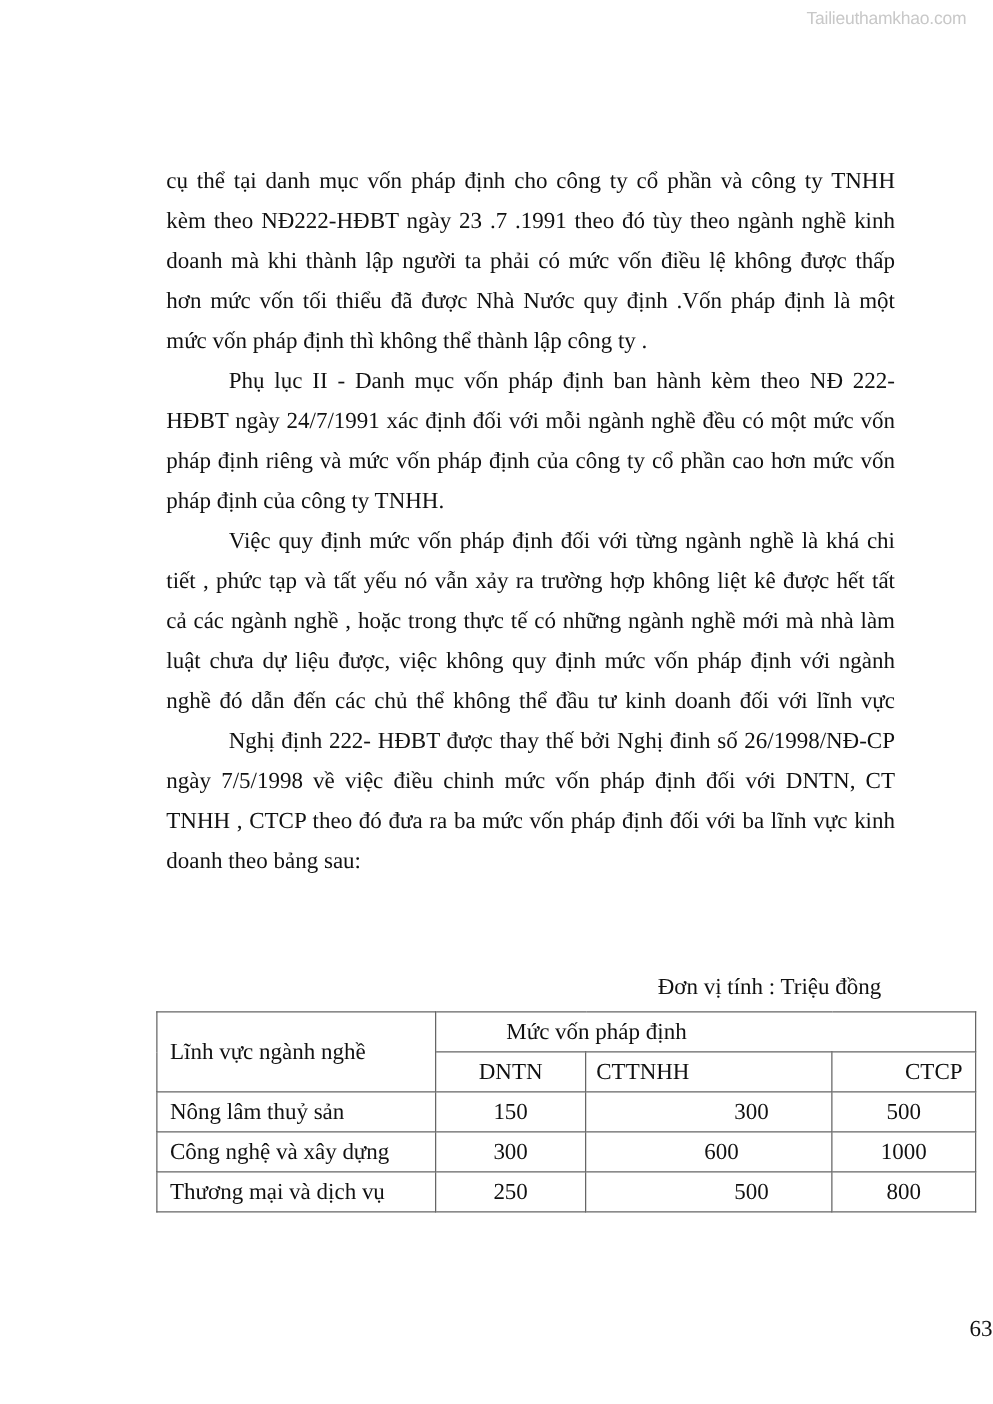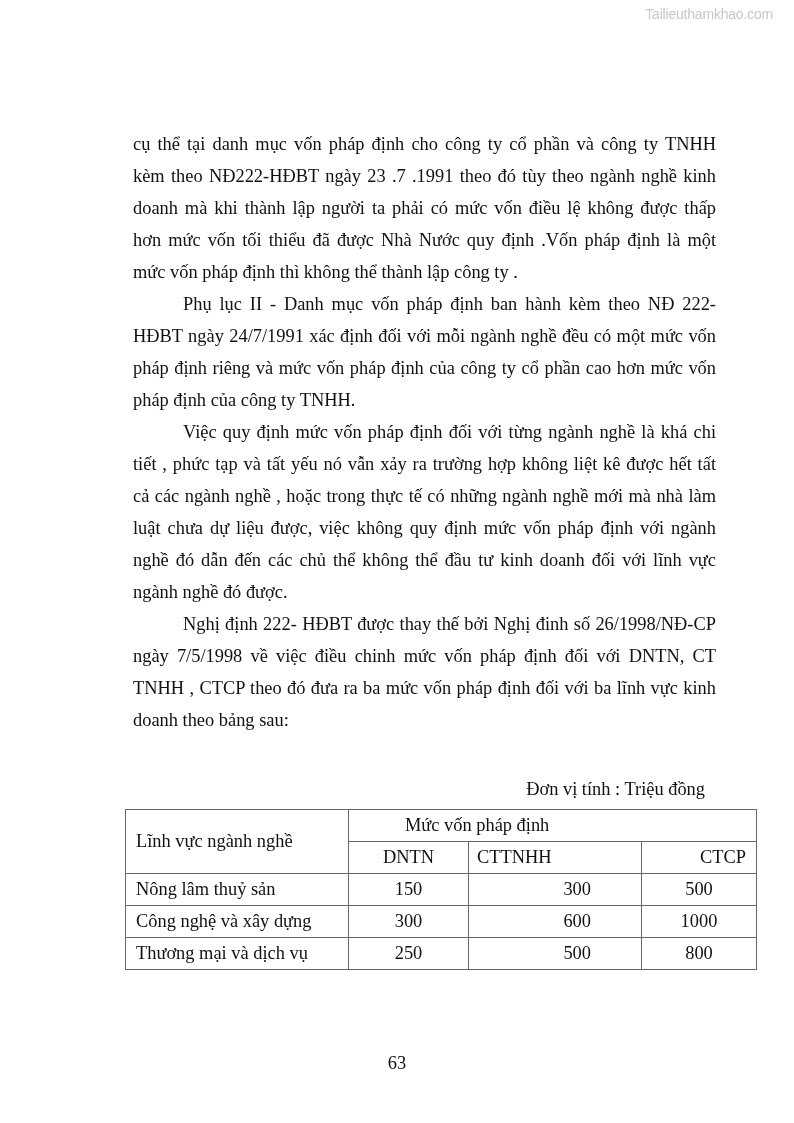--- a/index.html
+++ b/index.html
@@ -17,21 +17,21 @@
                   font-size: 18.4px; border-radius: 10px; }
   table.capital td { border: 1.3px solid #666; padding: 0 10px; height: 31px; vertical-align: middle; }
   .c1 { width: 202px; }
   .c2 { width: 99px; }
   .c3 { width: 112px; }
   .c4 { width: 94px; }
   .center { text-align: center; }
   .right { text-align: right; }
   .left { text-align: left; }
   .hdr-top td { height: 31px; }
-  .pageno { position: absolute; left: 0; width: 794px; top: 1053px; text-align: center; font-size: 18.4px; }
+  .pageno { position: absolute; left: 0; width: 794px; top: 1053px; text-align: right; font-size: 18.4px; }
 </style>
 </head>
 <body>
 
 <div class="watermark">Tailieuthamkhao.com</div>
 
 <div class="content">
   <p class="p">
     <span class="line">cụ thể tại danh mục vốn pháp định cho công ty cổ phần và công ty TNHH</span>
     <span class="line">kèm theo NĐ222-HĐBT ngày 23 .7 .1991 theo đó tùy theo ngành nghề kinh</span>
@@ -44,21 +44,20 @@
     <span class="line">HĐBT ngày 24/7/1991 xác định đối với mỗi ngành nghề đều có một mức vốn</span>
     <span class="line">pháp định riêng và mức vốn pháp định của công ty cổ phần cao hơn mức vốn</span>
     <span class="line last">pháp định của công ty TNHH.</span>
   </p>
   <p class="p">
     <span class="line" style="padding-left:50px">Việc quy định mức vốn pháp định đối với từng ngành nghề là khá chi</span>
     <span class="line">tiết , phức tạp và tất yếu nó vẫn xảy ra trường hợp không liệt kê được hết tất</span>
     <span class="line">cả các ngành nghề , hoặc trong thực tế có những ngành nghề mới mà nhà làm</span>
     <span class="line">luật chưa dự liệu được, việc không quy định mức vốn pháp định với ngành</span>
     <span class="line">nghề đó dẫn đến các chủ  thể không thể đầu tư kinh doanh đối với lĩnh vực</span>
-    <span class="line last">ngành nghề đó được.</span>
   </p>
   <p class="p">
     <span class="line" style="padding-left:50px">Nghị định 222- HĐBT được thay thế bởi Nghị đinh số 26/1998/NĐ-CP</span>
     <span class="line">ngày 7/5/1998 về việc điều chinh mức vốn pháp định đối với DNTN, CT</span>
     <span class="line">TNHH , CTCP theo đó đưa ra ba mức vốn pháp định đối với ba lĩnh vực  kinh</span>
     <span class="line last">doanh theo bảng sau:</span>
   </p>
 </div>
 
 <div class="unit">Đơn vị tính  : Triệu đồng</div>
@@ -76,21 +75,21 @@
   </tr>
   <tr>
     <td class="c1 left">Nông lâm thuỷ sản</td>
     <td class="c2 center">150</td>
     <td class="c3 right" style="padding-right:50px">300</td>
     <td class="c4 center">500</td>
   </tr>
   <tr>
     <td class="c1 left">Công nghệ và xây dựng</td>
     <td class="c2 center">300</td>
-    <td class="c3 right" style="padding-right:50px">600</td>
+    <td class="c3 right" style="padding-right:74px">600</td>
     <td class="c4 center">1000</td>
   </tr>
   <tr>
     <td class="c1 left">Thương mại và dịch vụ</td>
     <td class="c2 center">250</td>
     <td class="c3 right" style="padding-right:50px">500</td>
     <td class="c4 center">800</td>
   </tr>
 </tbody>
   </table>

